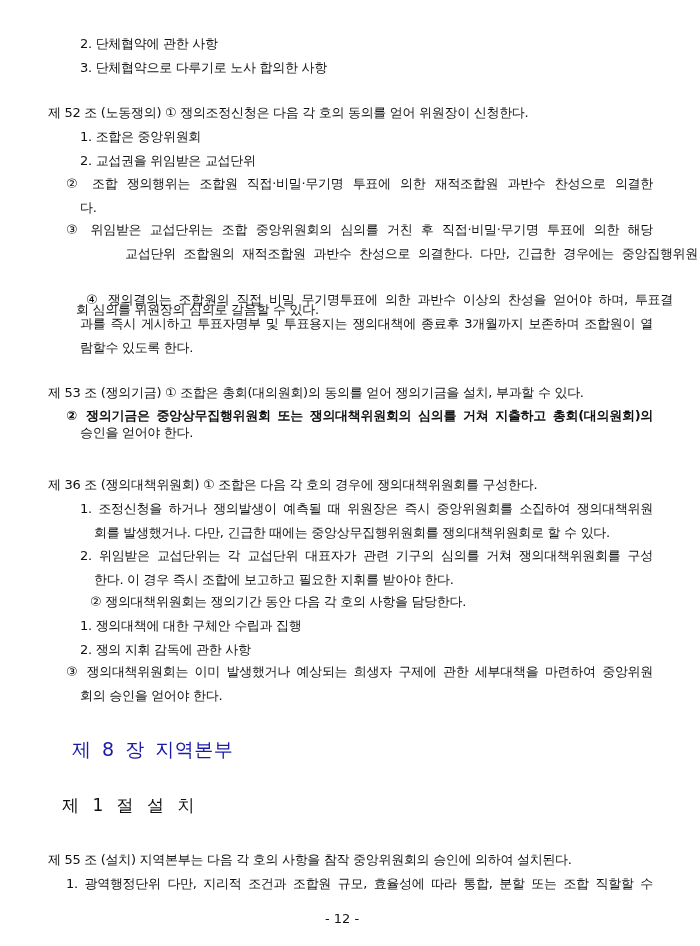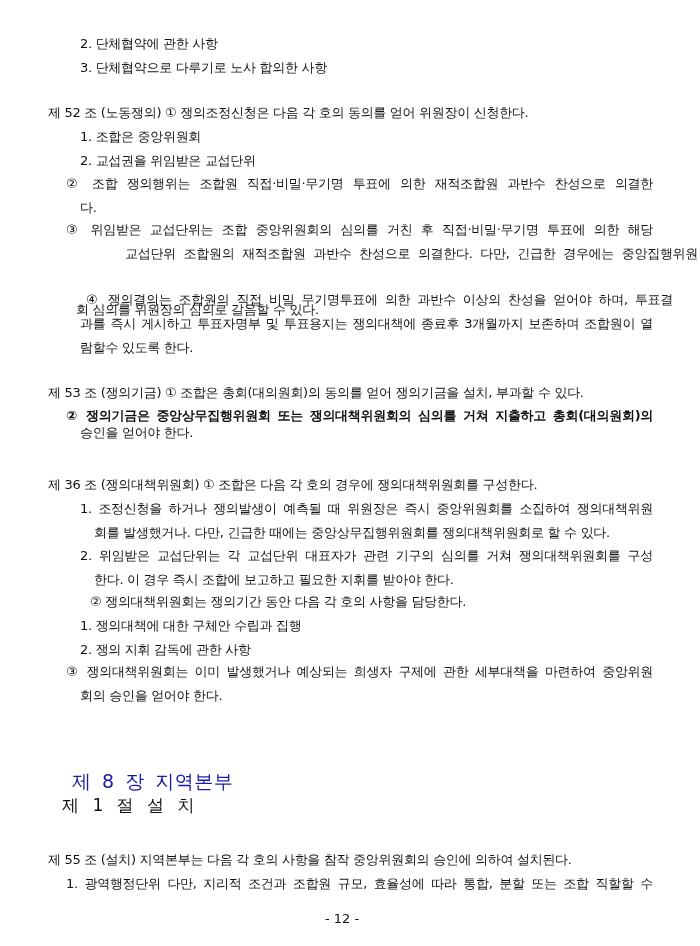--- a/index.html
+++ b/index.html
@@ -1,20 +1,20 @@
 <!DOCTYPE html>
 <html><head>
 <meta charset="utf-8">
 <style>
   html, body { margin:0; padding:0; background:#ffffff; }
   body { width:700px; height:946px; position:relative; overflow:hidden;
          font-family:"DejaVu Sans", "Liberation Sans", sans-serif; color:#111; }
   .line { position:absolute; font-size:13px; line-height:16px; white-space:nowrap; letter-spacing:-0.3px; }
   .just { text-align:justify; text-align-last:justify; }
-  .ch-title { position:absolute; left:72px; top:737px; font-size:19px; color:#1a1aa8; letter-spacing:0.5px; word-spacing:4px;margin-top:32px; }
+  .ch-title { position:absolute; left:72px; top:737px; font-size:19px; color:#1a1aa8; letter-spacing:0.5px; word-spacing:4px; }
   .sec-title { position:absolute; left:62px; top:794px; font-size:17px; color:#111; letter-spacing:1px; word-spacing:6px; }
   .page-num { position:absolute; left:0; width:684px; text-align:center; top:911px; font-size:13px; color:#111; }
 </style>
 </head>
 <body>
 
 <div id="page">
     <div class="line" style="left: 80px; top: 36px;">2. 단체협약에 관한 사항</div>
     <div class="line" style="left: 80px; top: 60px;">3. 단체협약으로 다루기로 노사 합의한 사항</div>
     <div class="line" style="left: 48px; top: 105px;">제 52 조 (노동쟁의)  ① 쟁의조정신청은 다음 각 호의 동의를 얻어 위원장이 신청한다.</div>

